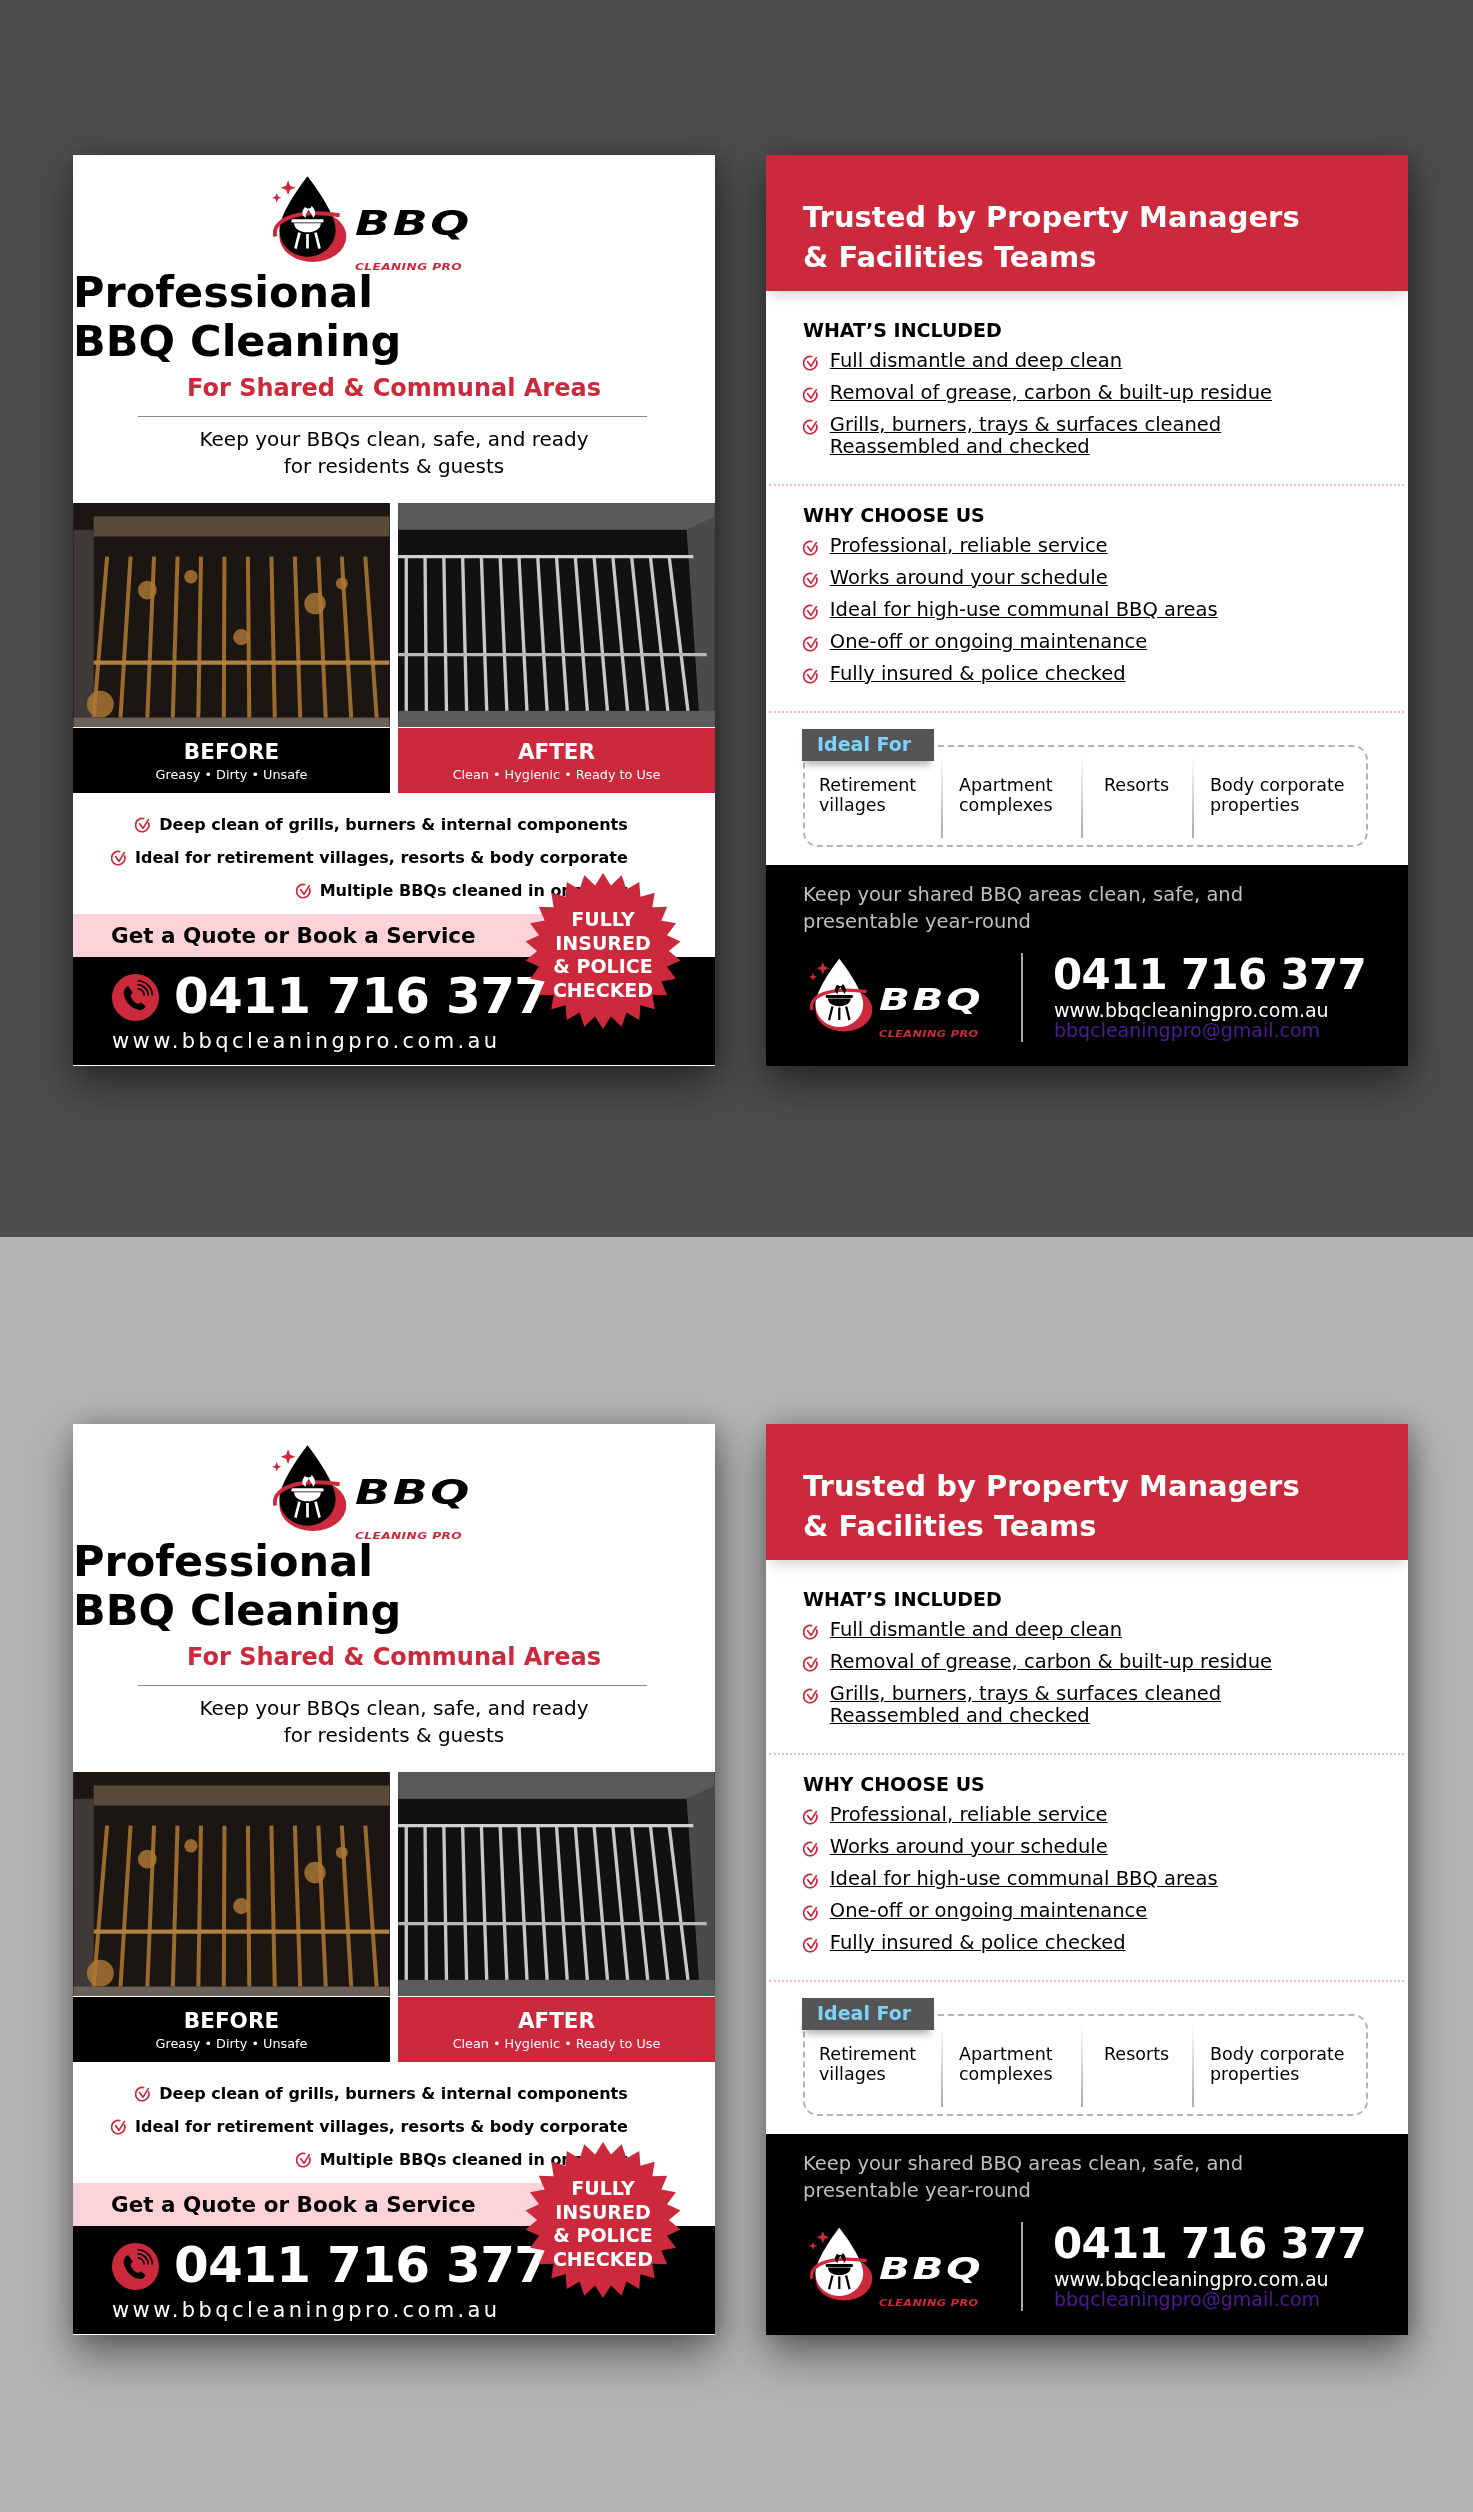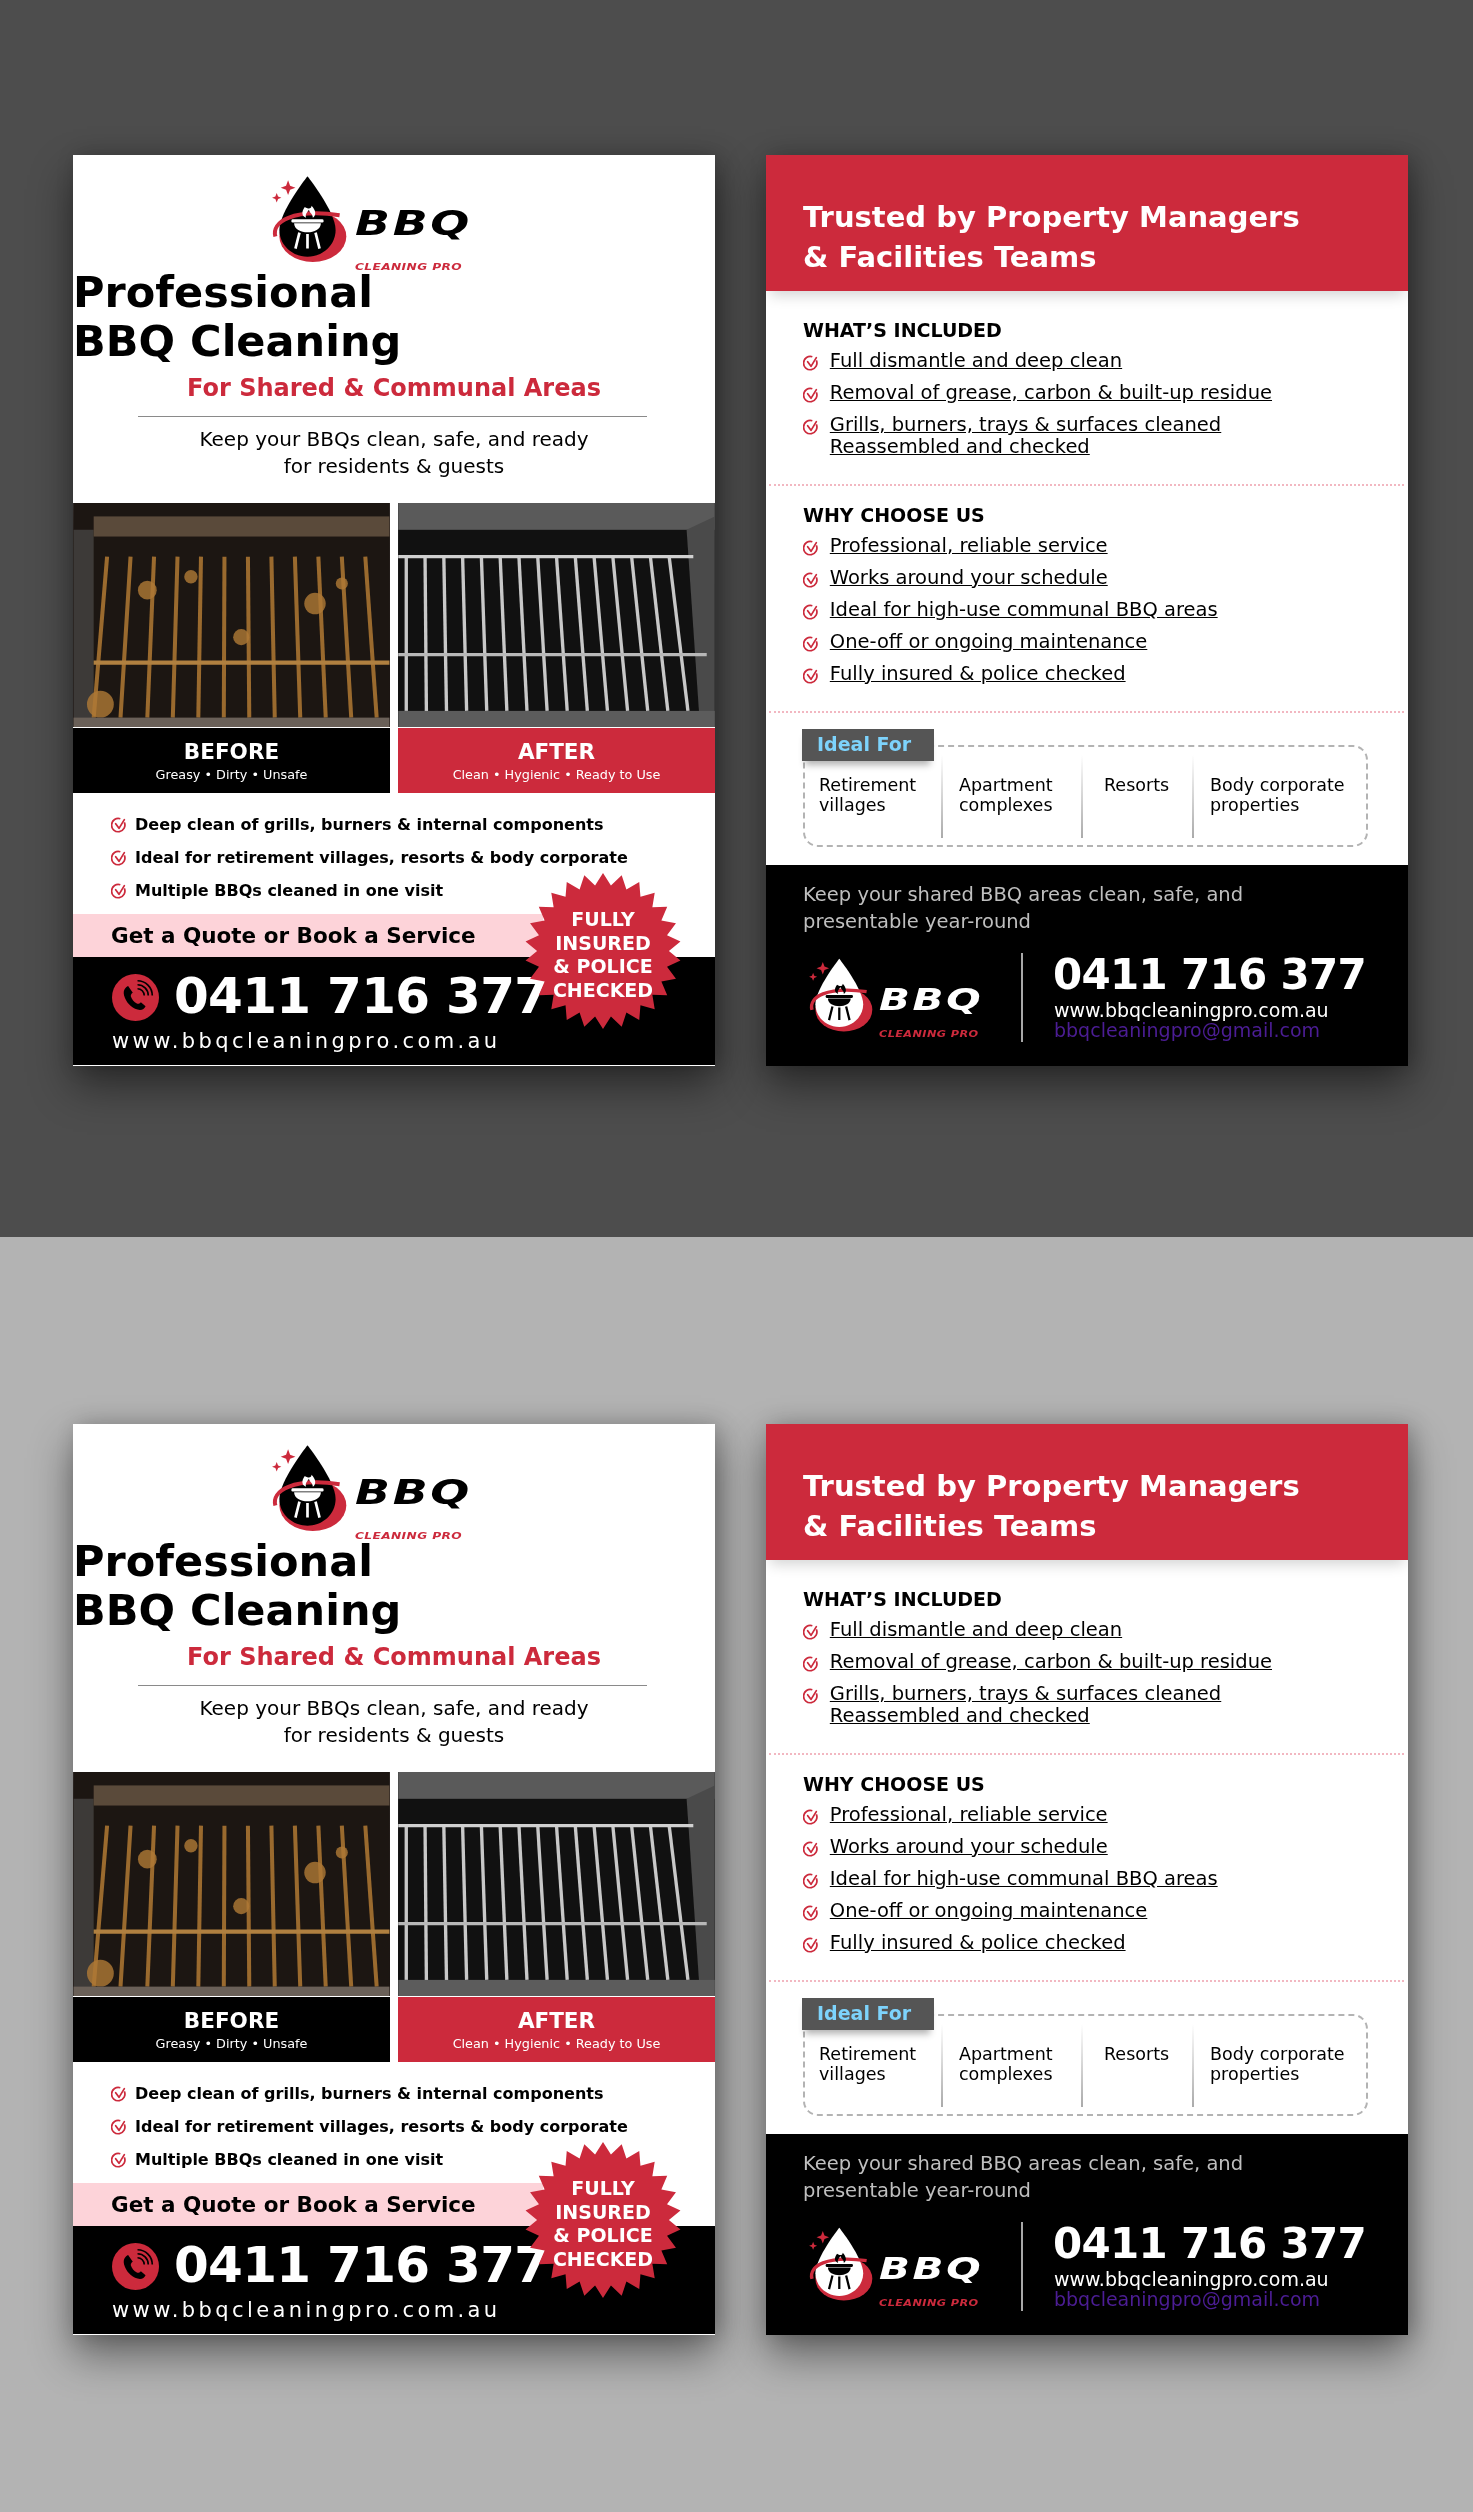--- a/index.html
+++ b/index.html
@@ -30,21 +30,21 @@
   .photo-after { left: 325px; width: 317px; background: linear-gradient(180deg, #6e6e6e 0%, #3a3a3a 18%, #141414 100%); }
   .photo svg { position: absolute; left: 0; top: 0; }
 
   .label { position: absolute; top: 573px; height: 65px; text-align: center; color: #fff; }
   .label-before { left: 0; width: 317px; background: #000; }
   .label-after { left: 325px; width: 317px; background: #cc2a3c; }
   .label-title { display: block; margin-top: 12px; font-family: "DejaVu Sans", sans-serif; font-weight: 700; font-size: 21.5px; line-height: 24px; }
   .label-sub { display: block; margin-top: 2.7px; font-family: "DejaVu Sans", sans-serif; font-size: 12.8px; }
 
   .bullets-front { position: absolute; left: 38px; top: 653px; }
-  .bullet-row { display: flex; align-items: center; height: 33px; }
+  .bullet-row { display: flex; align-items: center; height: 33px; justify-content: flex-end; }
   .check-icon { width: 16px; height: 16px; margin-right: 8px; flex: 0 0 16px; }
   .bullet-text-front { font-family: "DejaVu Sans", sans-serif; font-weight: 700; font-size: 16px; color: #000; }
 
   .cta-band { position: absolute; left: 0; top: 759px; width: 470px; height: 44px; background: #fdd3d9; }
   .cta-text { position: absolute; left: 38px; top: 768px; font-family: "DejaVu Sans", sans-serif; font-weight: 700; font-size: 21.5px; color: #000; }
 
   .footer-front { position: absolute; left: 0; top: 802px; width: 642px; height: 108px; background: #000; }
   .phone-icon { position: absolute; left: 39px; top: 819px; width: 47px; height: 47px; }
   .phone-front { position: absolute; left: 101px; top: 809px; font-family: "DejaVu Sans", sans-serif; font-weight: 700; font-size: 50px; line-height: 65px; color: #fff; letter-spacing: -0.7px; }
   .web-front { position: absolute; left: 39px; top: 874px; font-family: "DejaVu Sans", sans-serif; font-size: 21px; letter-spacing: 3.4px; color: #fff; }

